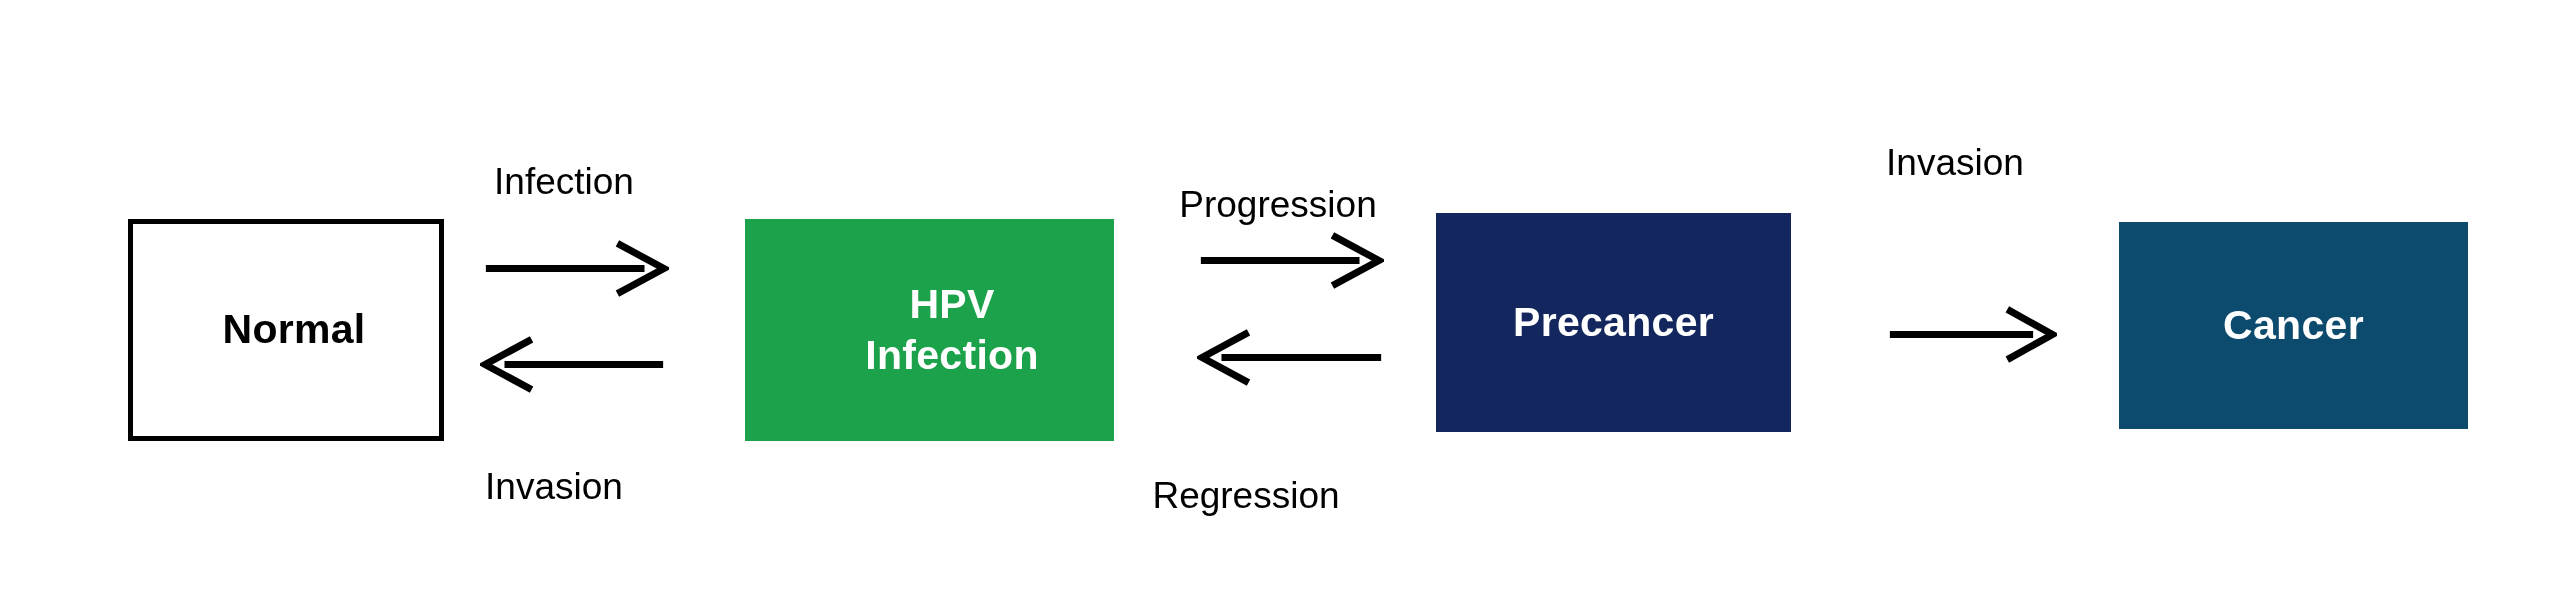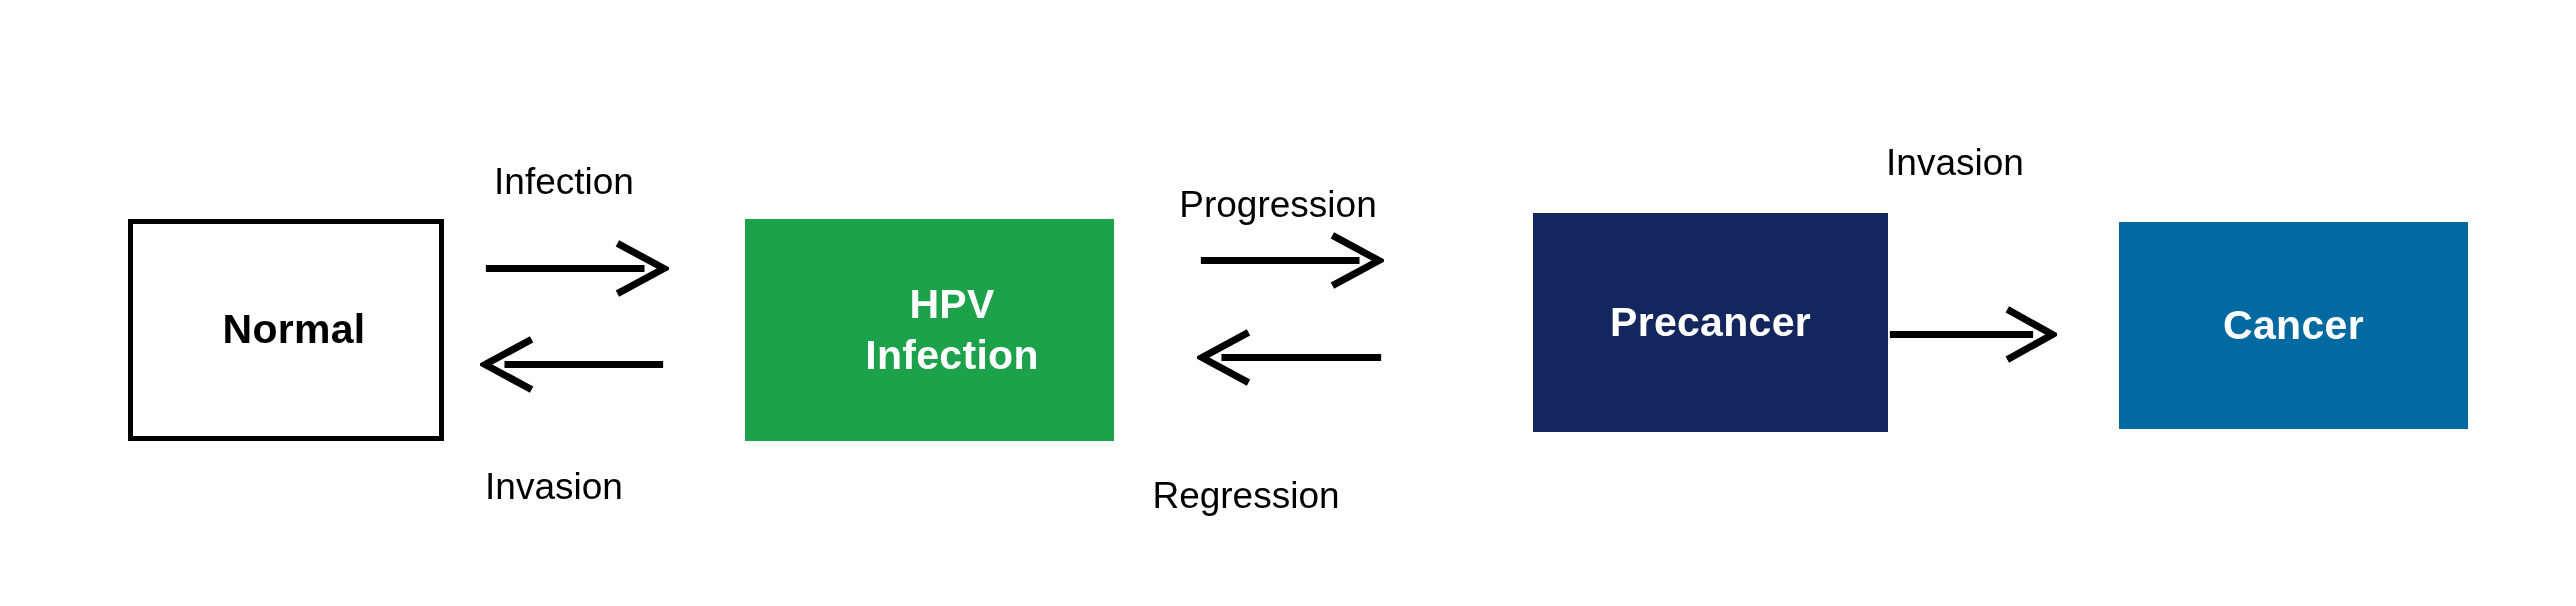--- a/index.html
+++ b/index.html
@@ -33,21 +33,21 @@
   }
   .node-normal {
     left: 128px; top: 219px; width: 316px; height: 222px;
     border: 5.2px solid #000000;
     padding-left: 16px;
   }
   .node-hpv {
     left: 745px; top: 219px; width: 369px; height: 222px;
   }
   .node-precancer {
-    left: 1533px; top: 213px; width: 355px; height: 219px;
+    left: 1436px; top: 213px; width: 355px; height: 219px;
   }
   .node-cancer {
     left: 2119px; top: 222px; width: 349px; height: 207px;
   }
   .edge-label {
     position: absolute;
     font-size: 37px;
     color: #000000;
     text-align: center;
     white-space: nowrap;
@@ -75,21 +75,21 @@
 
   <div class="node node-hpv" style="background-color: rgb(28, 162, 74);">
     <span class="node-label" style="color: rgb(255, 255, 255); margin-left: 45px;">HPV
 Infection</span>
   </div>
 
   <div class="node node-precancer" style="background-color: rgb(20, 38, 94);">
     <span class="node-label" style="color: rgb(255, 255, 255);">Precancer</span>
   </div>
 
-  <div class="node node-cancer" style="background-color: #0369a1;">
+  <div class="node node-cancer" style="background-color: #0c4a6e;">
     <span class="node-label" style="color: rgb(255, 255, 255);">Cancer</span>
   </div>
 
   <div class="edge-label" style="left:564px;  top:182px;">Infection</div>
   <div class="edge-label" style="left:554px;  top:487px;">Invasion</div>
   <div class="edge-label" style="left:1278px; top:173px;margin-top:32px;">Progression</div>
   <div class="edge-label" style="left:1246px; top:496px;">Regression</div>
   <div class="edge-label" style="left:1955px; top:163px;">Invasion</div>
 
   <svg class="arrow" style="left: 482px; top: 233px; color: rgb(0, 0, 0);" width="187" height="71" viewBox="0 0 290 110">

